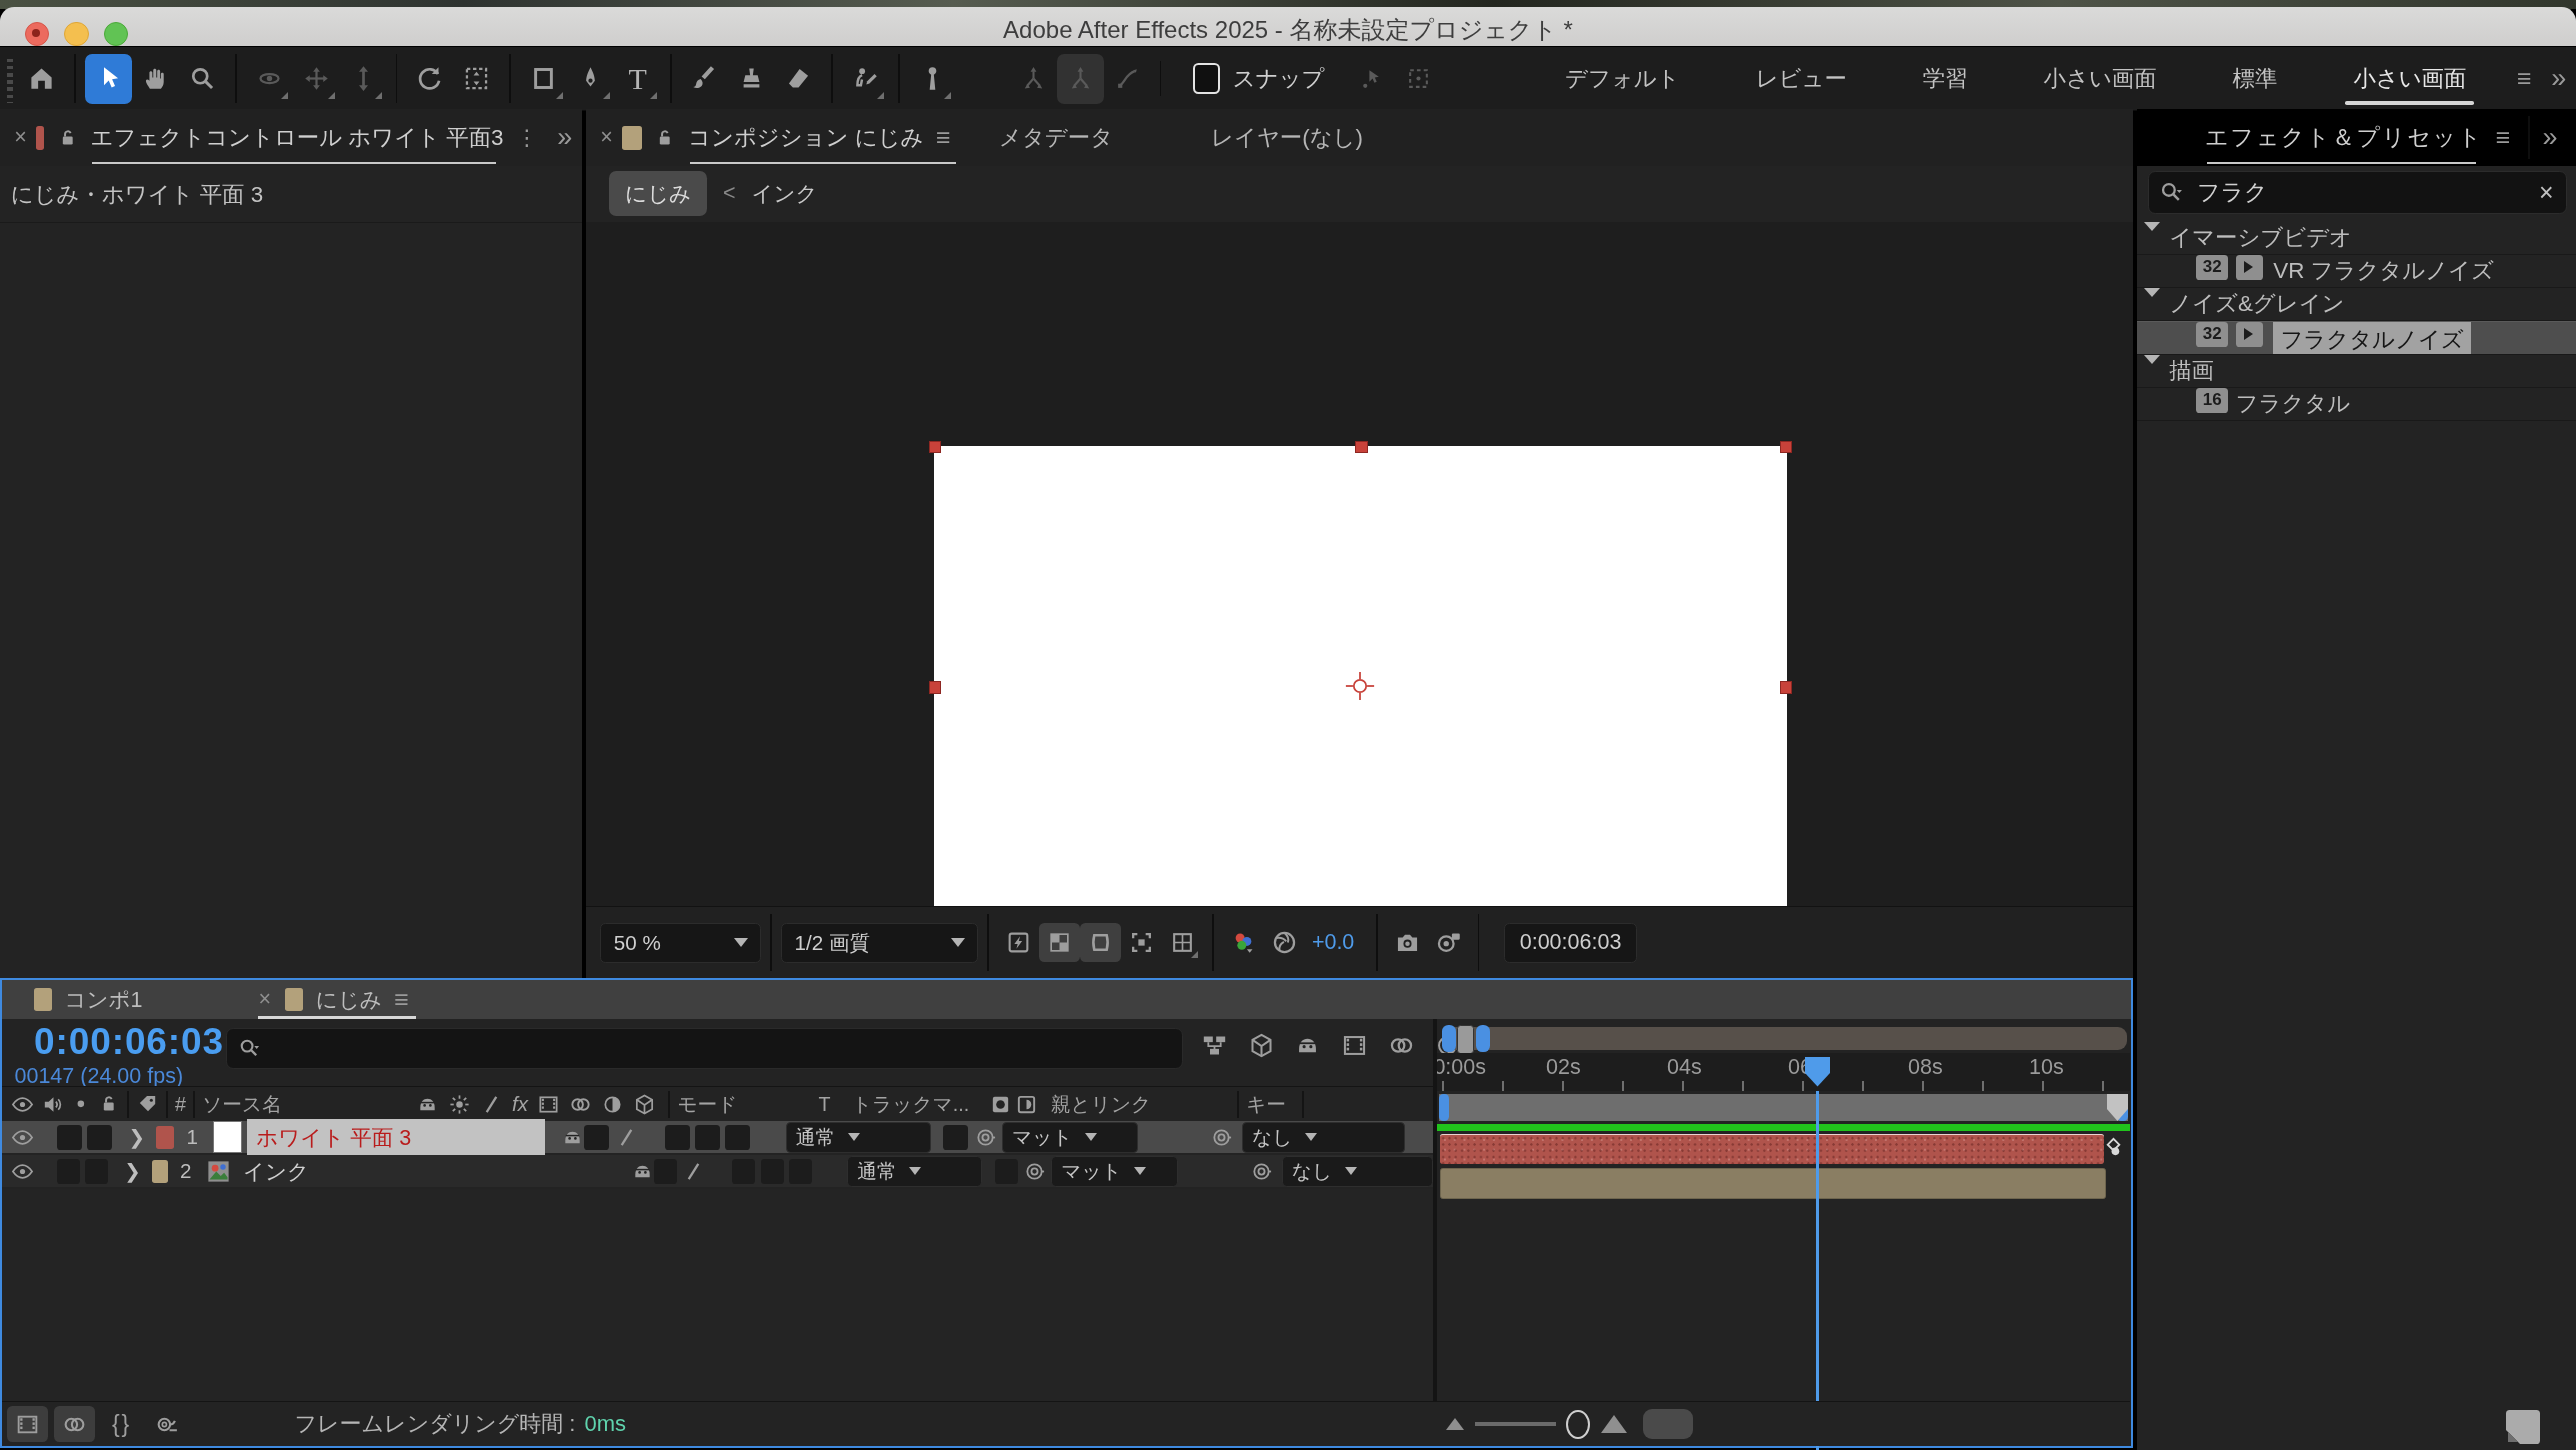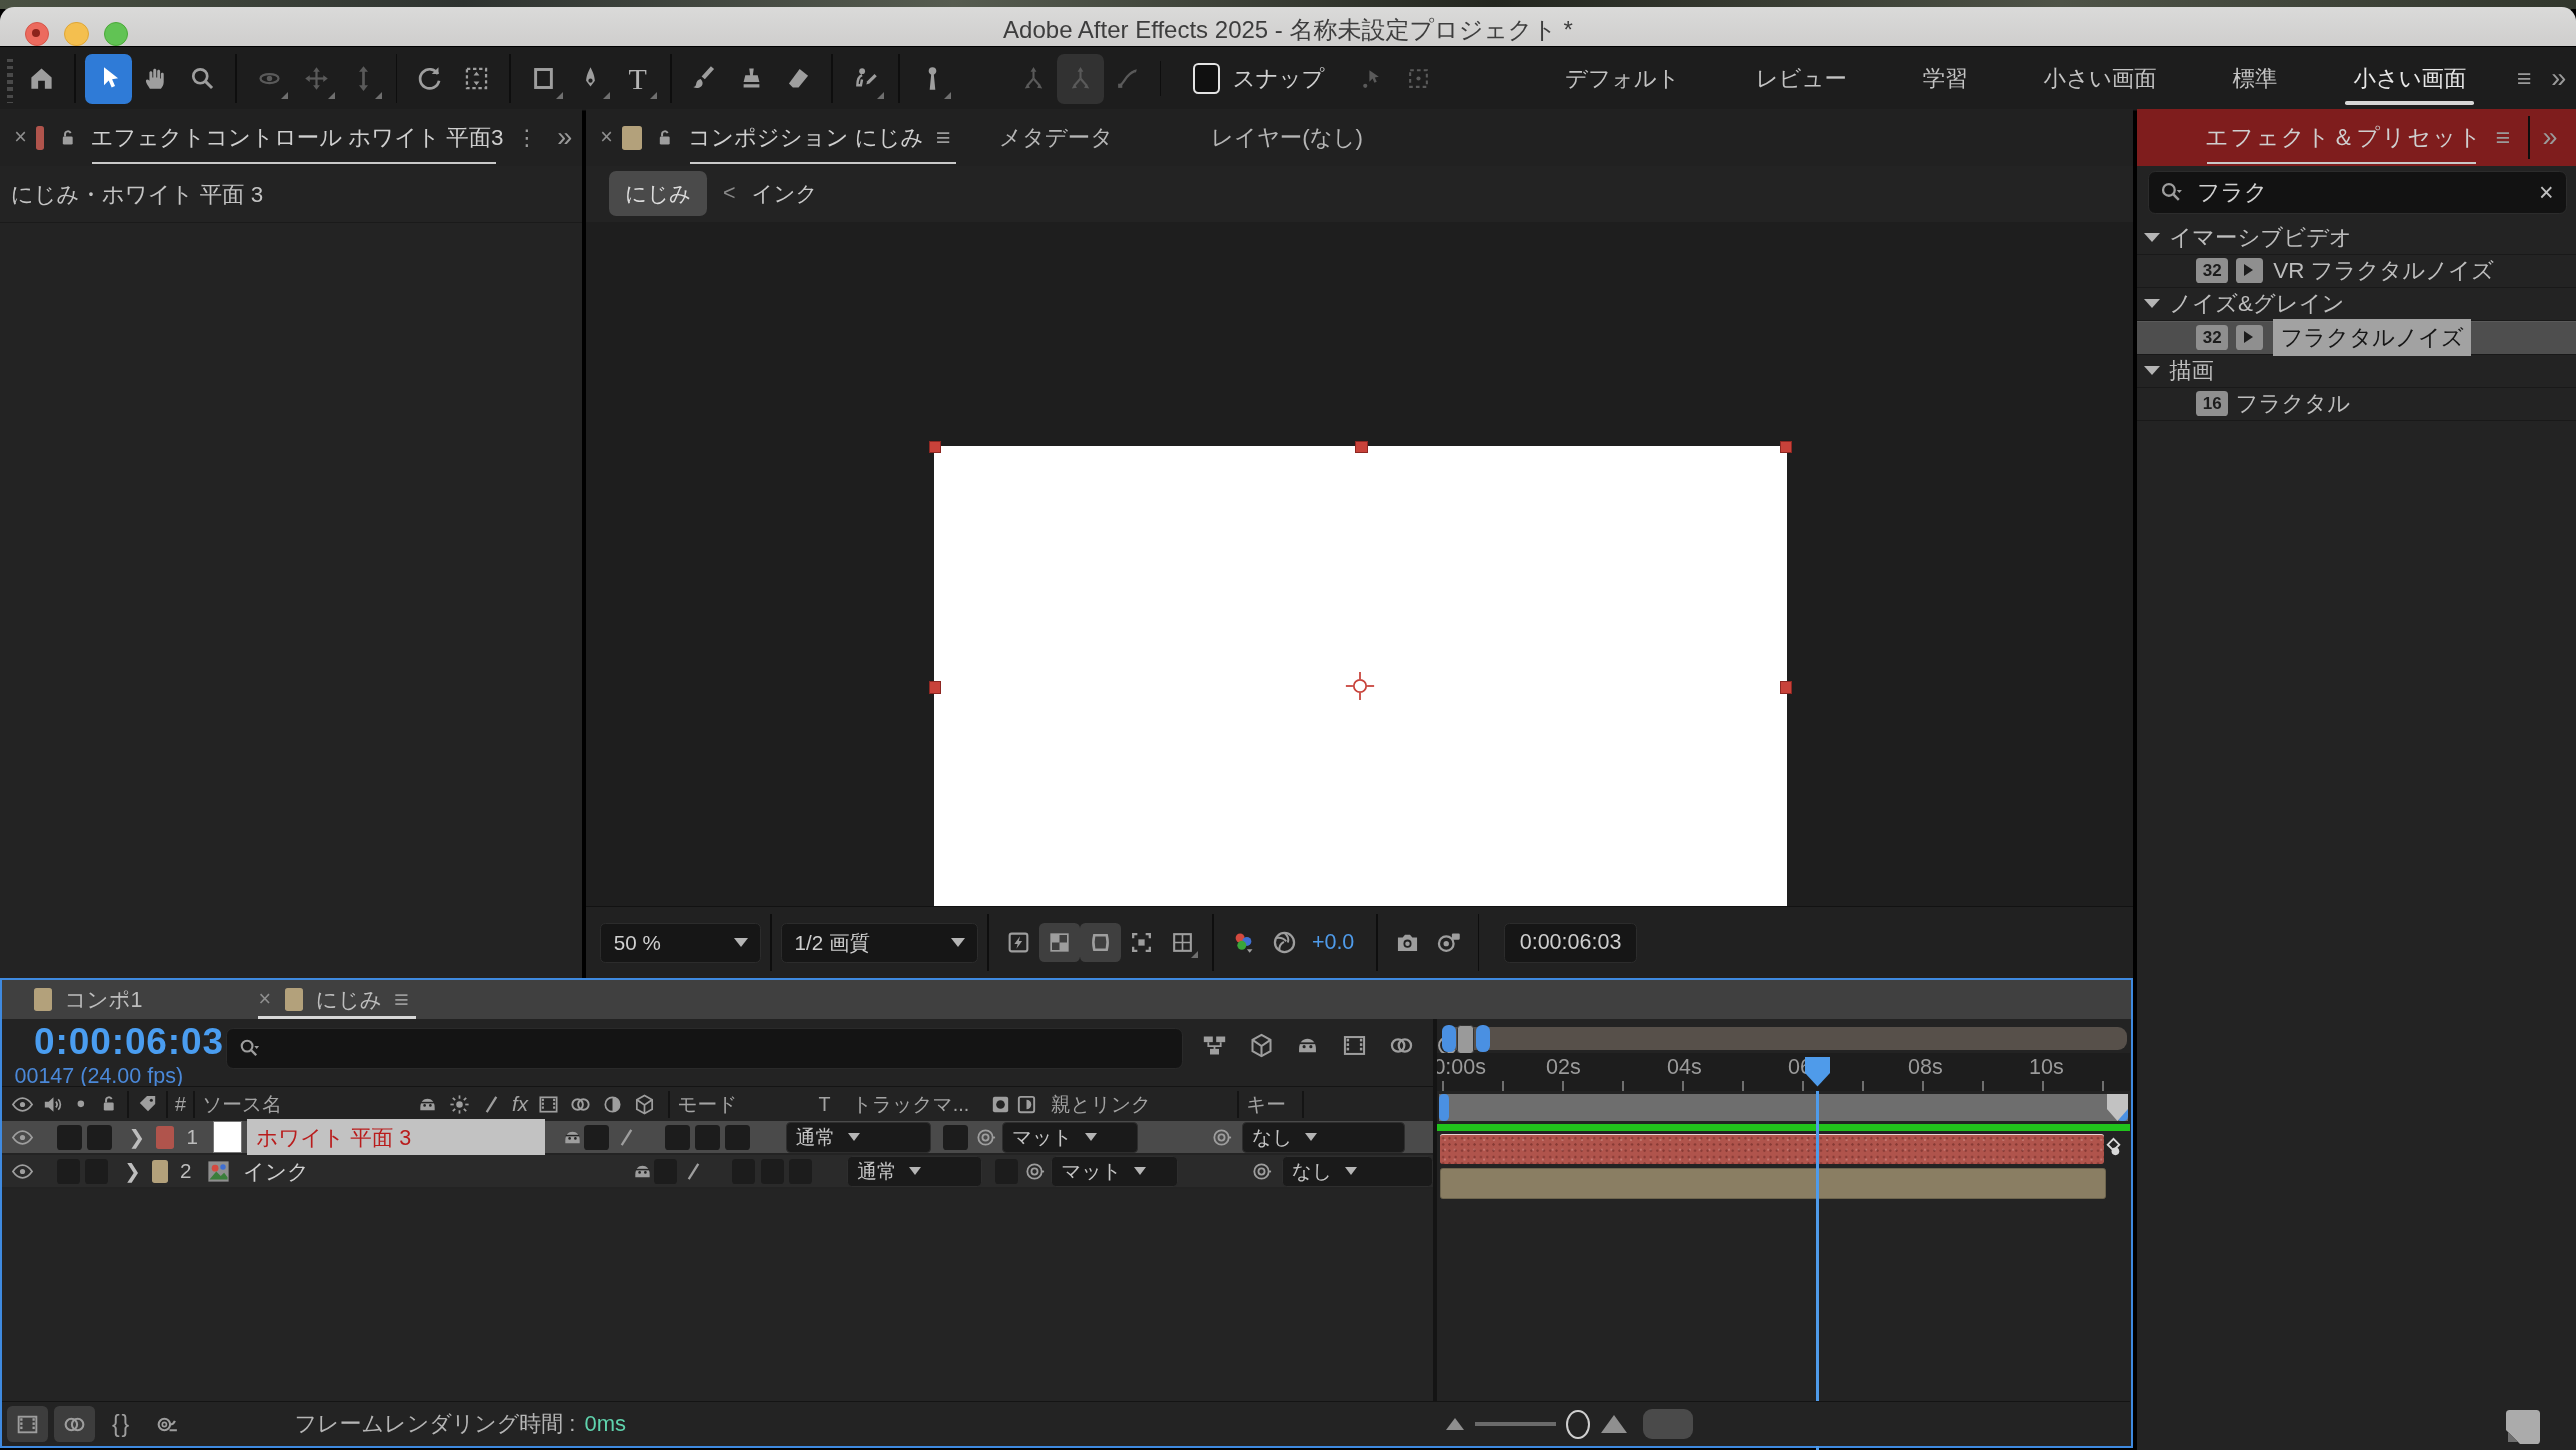--- a/index.html
+++ b/index.html
@@ -71,25 +71,25 @@
       color:#cfcfcf;font-size:20.6px;padding:0 12.5px;}
   .dd .caret{margin-left:auto;}
   .caret{width:0;height:0;border-left:7.2px solid transparent;border-right:7.2px solid transparent;border-top:9px solid #b5b5b5;}
   .cbtn{width:41px;height:39px;display:flex;align-items:center;justify-content:center;border-radius:5.4px;position:relative;}
   .cbtn.pressed{background:#3f3f3f;}
   #exposure-val{color:#4f9bea;font-size:21.5px;margin-left:7.2px;}
   #comp-timecode{background:#161616;border:0.9px solid #2c2c2c;border-radius:5.4px;height:38px;display:flex;align-items:center;
      color:#cfcfcf;font-size:21.5px;padding:0 14.3px;margin-left:16px;}
 
   
-  #fx-head{height:57px;background:#7f1d1d;display:flex;align-items:center;}
+  #fx-head{height:57px;background:#000000;display:flex;align-items:center;}
   #fx-search{margin:5.4px 9px 7.2px 10.7px;height:41px;background:#121212;border:0.9px solid #2c2c2c;border-radius:7.2px;
      display:flex;align-items:center;}
   #fx-search-text{color:#d0d0d0;font-size:23px;margin-left:12.5px;flex:1;}
-  .tree-row{height:32px;display:flex;align-items:center;border-bottom:0.9px solid #191919;font-size:22.4px;color:#bdbdbd;position:relative;}
+  .tree-row{height:32px;display:flex;border-bottom:0.9px solid #191919;font-size:22.4px;color:#bdbdbd;position:relative;}
   .tree-row .tw{width:0;height:0;border-left:8px solid transparent;border-right:8px solid transparent;border-top:9.8px solid #b5b5b5;margin:0 9px 0 7.2px;}
   .tree-row.sel{background:#4e4e4e;border-top:0.9px solid #5a5a5a;}
   .tree-item{padding-left:59px;}
   .badge{min-width:27px;height:25px;background:#8f8f8f;color:#1c1c1c;border-radius:3.6px;font-size:17px;font-weight:bold;
     display:inline-flex;align-items:center;justify-content:center;margin-right:7.2px;padding:0 2.7px;}
   .fxblock{width:27px;height:25px;background:#8f8f8f;border-radius:3.6px;margin-right:10.7px;position:relative;display:inline-block;}
   .fxblock::after{content:"";position:absolute;left:8px;top:6.3px;border-top:6.3px solid transparent;border-bottom:6.3px solid transparent;border-left:9.8px solid #1c1c1c;}
   .sel-name{background:#a2a2a2;color:#151515;padding:2.7px 7.2px;}
   #fx-grip{position:absolute;right:36px;bottom:7.2px;width:34px;height:34px;background:#ababab;border-radius:3.6px;}
   #fx-grip::after{content:"";position:absolute;left:0;bottom:0;border-bottom:14.3px solid #232323;border-right:14.3px solid transparent;}

